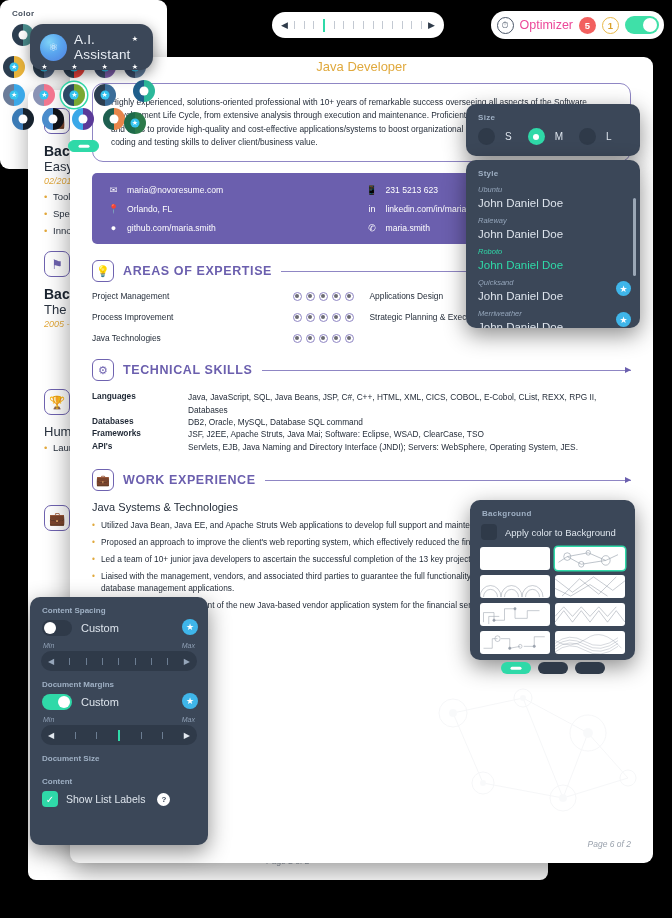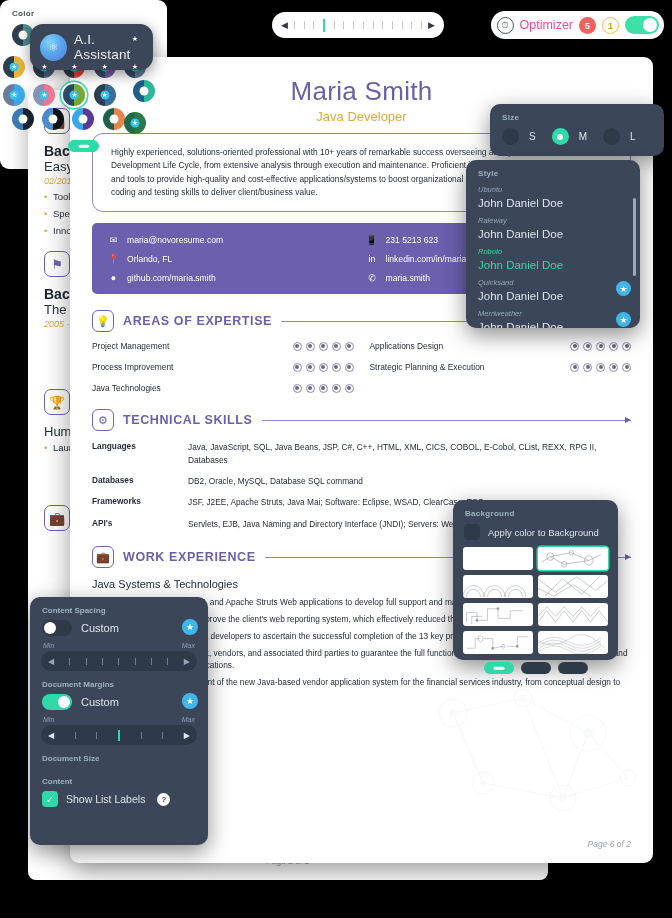--- a/index.html
+++ b/index.html
@@ -110,39 +110,39 @@
 
   .expertise { margin: 9px 22px 0; display: flex; gap: 16px; }
   .exp-col { flex: 1; display: flex; flex-direction: column; gap: 11px; }
   .exp-row { display: flex; align-items: center; justify-content: space-between; }
   .exp-lbl { font-size: 8.4px; color: #1f2835; }
   .dots { display: flex; gap: 4px; }
   .dot { width: 9px; height: 9px; border-radius: 50%; border: 1px solid #8f86c4;
          display: flex; align-items: center; justify-content: center; }
   .dot::after { content:""; width: 4px; height: 4px; border-radius: 50%; background: #6b6b72; }
 
-  .skills { margin: 10px 22px 0; display: flex; flex-direction: column; gap: 9px; }
+  .skills { margin: 10px 22px 0; display: flex; flex-direction: column; gap: 0; }
   .sk-row { display: flex; gap: 14px; }
   .sk-key { width: 82px; flex: 0 0 82px; font-size: 8.3px; font-weight: bold; color: #1f2835; }
   .sk-val { flex: 1; font-size: 8.3px; color: #1f2835; line-height: 1.5; }
 
   .we-job { margin: 10px 22px 0; }
   .we-title { font-size: 11px; color: #1f2835; }
   .we-list { list-style: none; margin-top: 6px; display: flex; flex-direction: column; gap: 5px; }
   .we-list li { font-size: 8.3px; color: #1f2835; line-height: 1.45; padding-left: 9px; position: relative; }
   .we-list li::before { content:"•"; position:absolute; left:0; color:#e0a93d; }
   .pf-foot { position: absolute; bottom: 14px; right: 22px; font-size: 8.5px; color: #9aa2ad; font-style: italic; }
 
   
   .panel { position: absolute; background: #3b4758; border-radius: 10px;
            box-shadow: 0 7px 22px rgba(0,0,0,.45); color: #e7ecf2; }
   .panel-hd { font-size: 8px; font-weight: bold; color: #9fb0c4; padding: 9px 12px 6px; letter-spacing: .3px; }
 
   
-  #size-panel { left: 490px; top: 104px; width: 174px; height: 52px; }
+  #size-panel { left: 466px; top: 104px; width: 174px; height: 52px; }
   .radio-row { display: flex; align-items: center; gap: 10px; padding: 0 12px; }
   .rad { width: 17px; height: 17px; border-radius: 50%; background: #2f3a49;
          display: flex; align-items: center; justify-content: center; }
   .rad.on { background: #2fd9a8; }
   .rad.on::after { content:""; width: 6px; height: 6px; border-radius: 50%; background: #fff; }
   .rad-lbl { font-size: 10px; color: #dde4ec; margin-right: 6px; }
 
   
   #style-panel { left: 466px; top: 160px; width: 174px; height: 168px; overflow: hidden; }
   .font-item { padding: 1px 12px 6px; position: relative; }
@@ -168,21 +168,21 @@
   .sw.star { }
   .sw.prem::after { background: #35c3ef; }
   .sw.sel { box-shadow: 0 0 0 2px #fff, 0 0 0 3.5px #2fd9a8; }
   .pager { display: flex; justify-content: center; gap: 9px; margin-top: 10px; }
   .pg { width: 31px; height: 12px; border-radius: 6px; border: 1px solid #d7dce3; }
   .pg.on { background: #2fd9a8; border-color: #2fd9a8; position: relative; }
   .pg.on::after { content:""; position:absolute; left:50%; top:50%; transform:translate(-50%,-50%);
                   width:11px; height:2.5px; background:#fff; border-radius:2px; }
 
   
-  #bg-panel { left: 453px; top: 500px; width: 165px; height: 160px; }
+  #bg-panel { left: 470px; top: 500px; width: 165px; height: 160px; }
   .bg-apply { display: flex; align-items: center; gap: 8px; padding: 0 11px 7px; }
   .bg-box { width: 16px; height: 16px; border-radius: 4px; background: #2f3a49; }
   .bg-apply span { font-size: 9.5px; color: #dde4ec; }
   .bg-grid { display: grid; grid-template-columns: 1fr 1fr; gap: 5px; padding: 0 10px; }
   .bg-th { height: 23px; background: #fff; border-radius: 3px; overflow: hidden; position: relative; }
   .bg-th.sel { box-shadow: 0 0 0 1.5px #2fd9a8; }
   .bg-pager { display: flex; justify-content: center; gap: 7px; margin-top: 8px; }
   .bgp { width: 30px; height: 12px; border-radius: 6px; background: #2f3a49; }
   .bgp.on { background: #2fd9a8; position: relative; }
   .bgp.on::after { content:""; position:absolute; left:50%; top:50%; transform:translate(-50%,-50%);
@@ -261,21 +261,20 @@
       </g>
       <g fill="#e6e9ee">
         <circle cx="40" cy="40" r="4"></circle>
           <circle cx="110" cy="25" r="3"></circle>
           <circle cx="175" cy="60" r="5"></circle>
         <circle cx="70" cy="110" r="3"></circle>
           <circle cx="150" cy="125" r="4"></circle>
       </g>
     </svg>
 
-    <div class="name">Maria Smith</div>
     <div class="role">Java Developer</div>
 
     <div class="summary-box">Highly experienced, solutions-oriented professional with 10+ years of remarkable success overseeing all aspects of the Software Development Life Cycle, from extensive analysis through execution and maintenance. Proficient in utilizing a wide variety of programs and tools to provide high-quality and cost-effective applications/systems to boost organizational productivity. Possess unmatched coding and testing skills to deliver client/business value.</div>
 
     <div class="contact-bar">
       <div class="cc-col">
         <div class="cc-row">
           <span class="cc-ico">✉</span>
           <span>maria@novoresume.com</span>
         </div>

